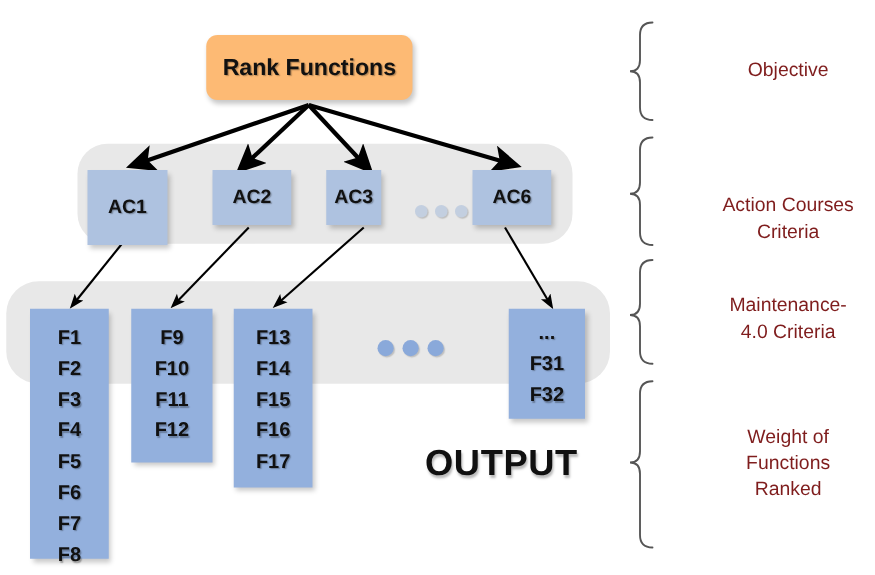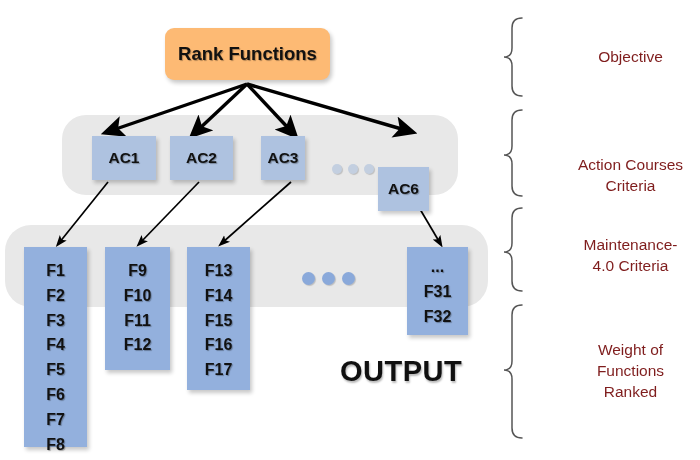--- a/index.html
+++ b/index.html
@@ -44,24 +44,24 @@
     border-radius: 9px;
     font-size: 18.5px;
     box-shadow: 2px 3px 4px rgba(0,0,0,0.22);
   }
 
   .ac-box {
     background: #aec2e0;
     font-size: 15.5px;
     box-shadow: 2px 3px 4px rgba(0,0,0,0.22);
   }
-  #ac-1 { left: 92px;  top: 136px; width: 64px; height: 44px; }
+  #ac-1 { left: 70px;  top: 136px; width: 64px; height: 60px; }
   #ac-2 { left: 170px; top: 136px; width: 63px; height: 44px; }
   #ac-3 { left: 261px; top: 136px; width: 44px; height: 44px; }
-  #ac-6 { left: 378px; top: 136px; width: 51px; height: 44px; margin-top: 31px; }
+  #ac-6 { left: 378px; top: 136px; width: 63px; height: 44px; }
 
   .f-box {
     background: #93b0dd;
     font-size: 16px;
     line-height: 1.55;
     align-items: flex-start;
     padding-top: 12px;
     box-shadow: 2px 3px 4px rgba(0,0,0,0.22);
   }
   .f-box span { display: block; }

